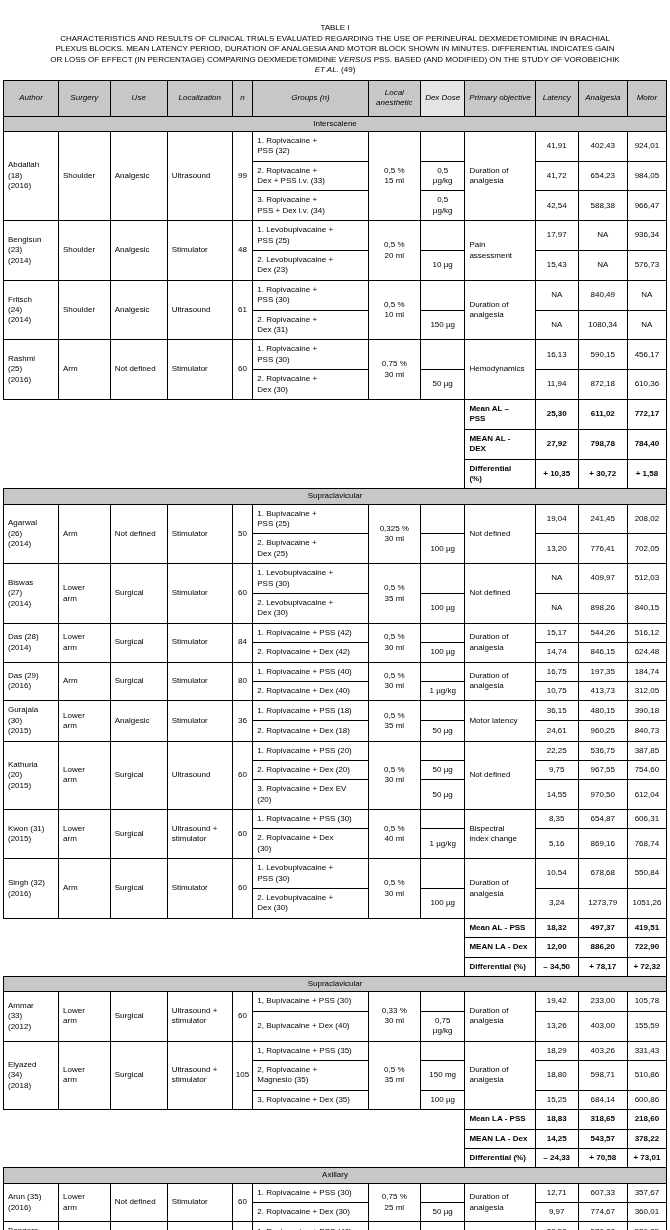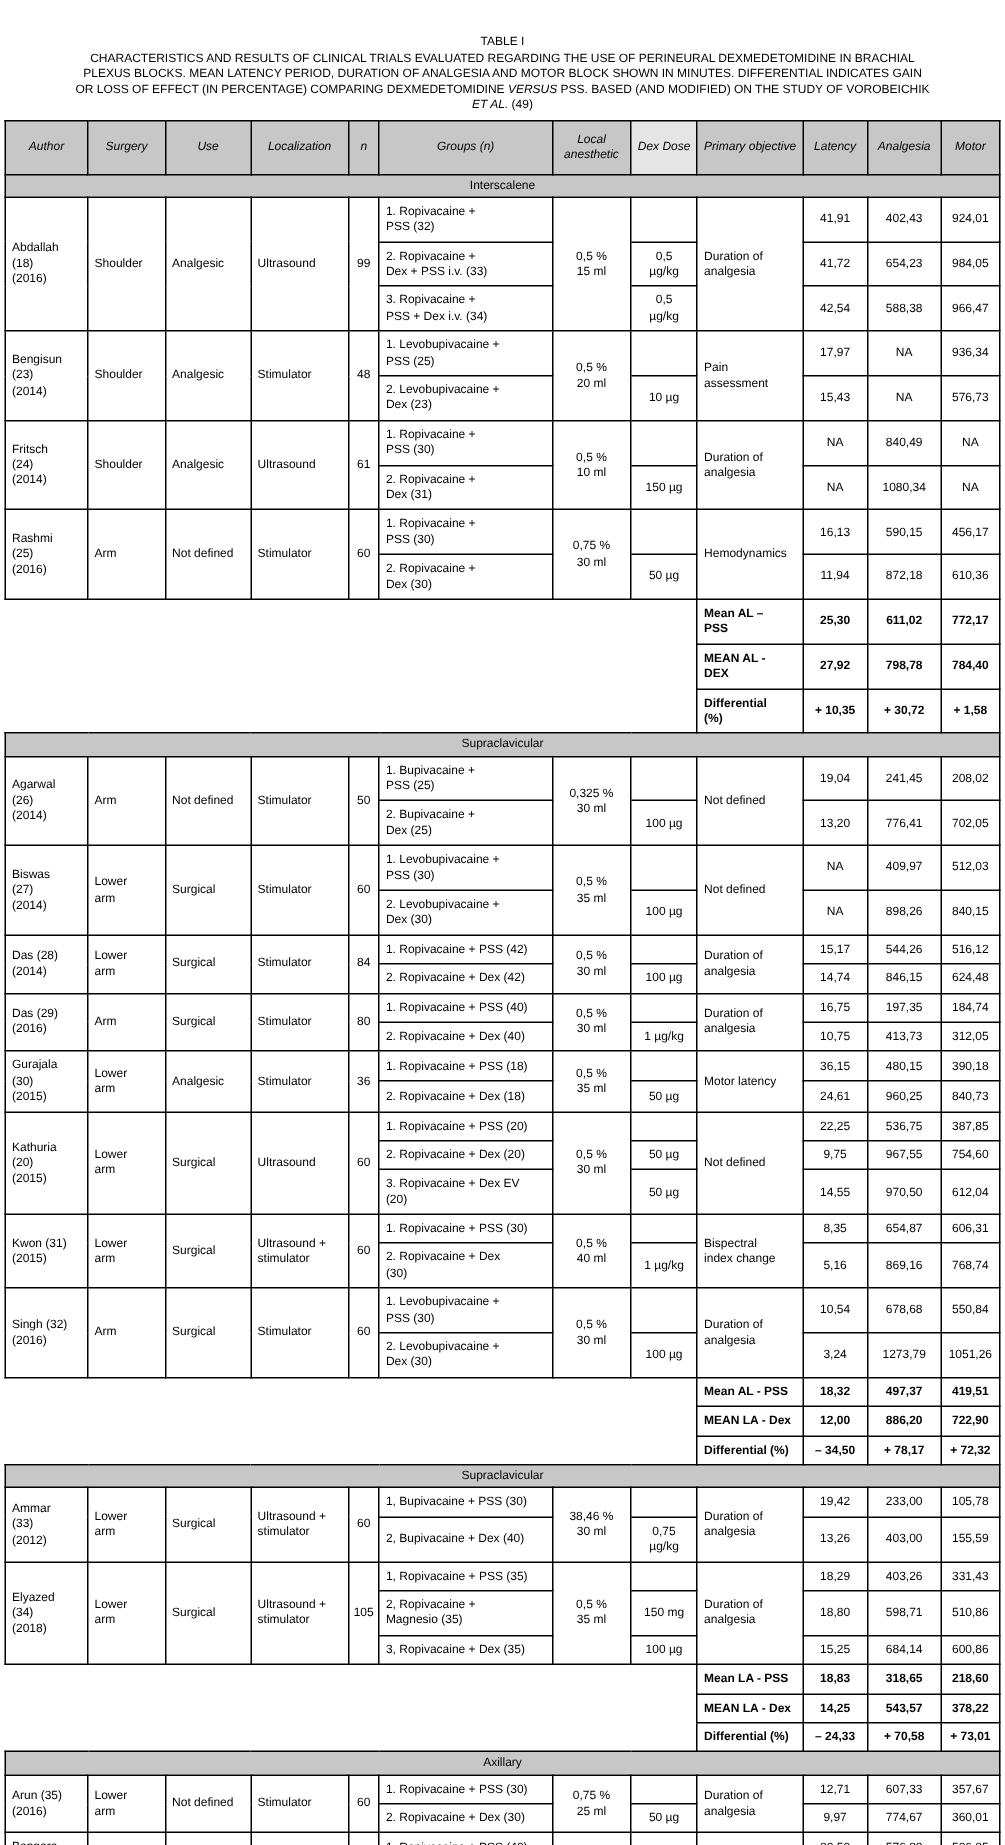--- a/index.html
+++ b/index.html
@@ -442,21 +442,21 @@
           <td class="left" rowspan="2">Ammar
 (33)
 (2012)</td>
           <td class="left" rowspan="2">Lower
 arm</td>
           <td class="left" rowspan="2">Surgical</td>
           <td class="left" rowspan="2">Ultrasound +
 stimulator</td>
           <td rowspan="2">60</td>
           <td class="left">1, Bupivacaine + PSS (30)</td>
-          <td rowspan="2">38,46 %
+          <td rowspan="2">0,33 %
 30 ml</td>
           <td></td>
           <td class="left" rowspan="2">Duration of
 analgesia</td>
           <td>19,42</td>
           <td>233,00</td>
           <td>105,78</td>
         </tr>
         <tr>
           <td class="left">2, Bupivacaine + Dex (40)</td>

